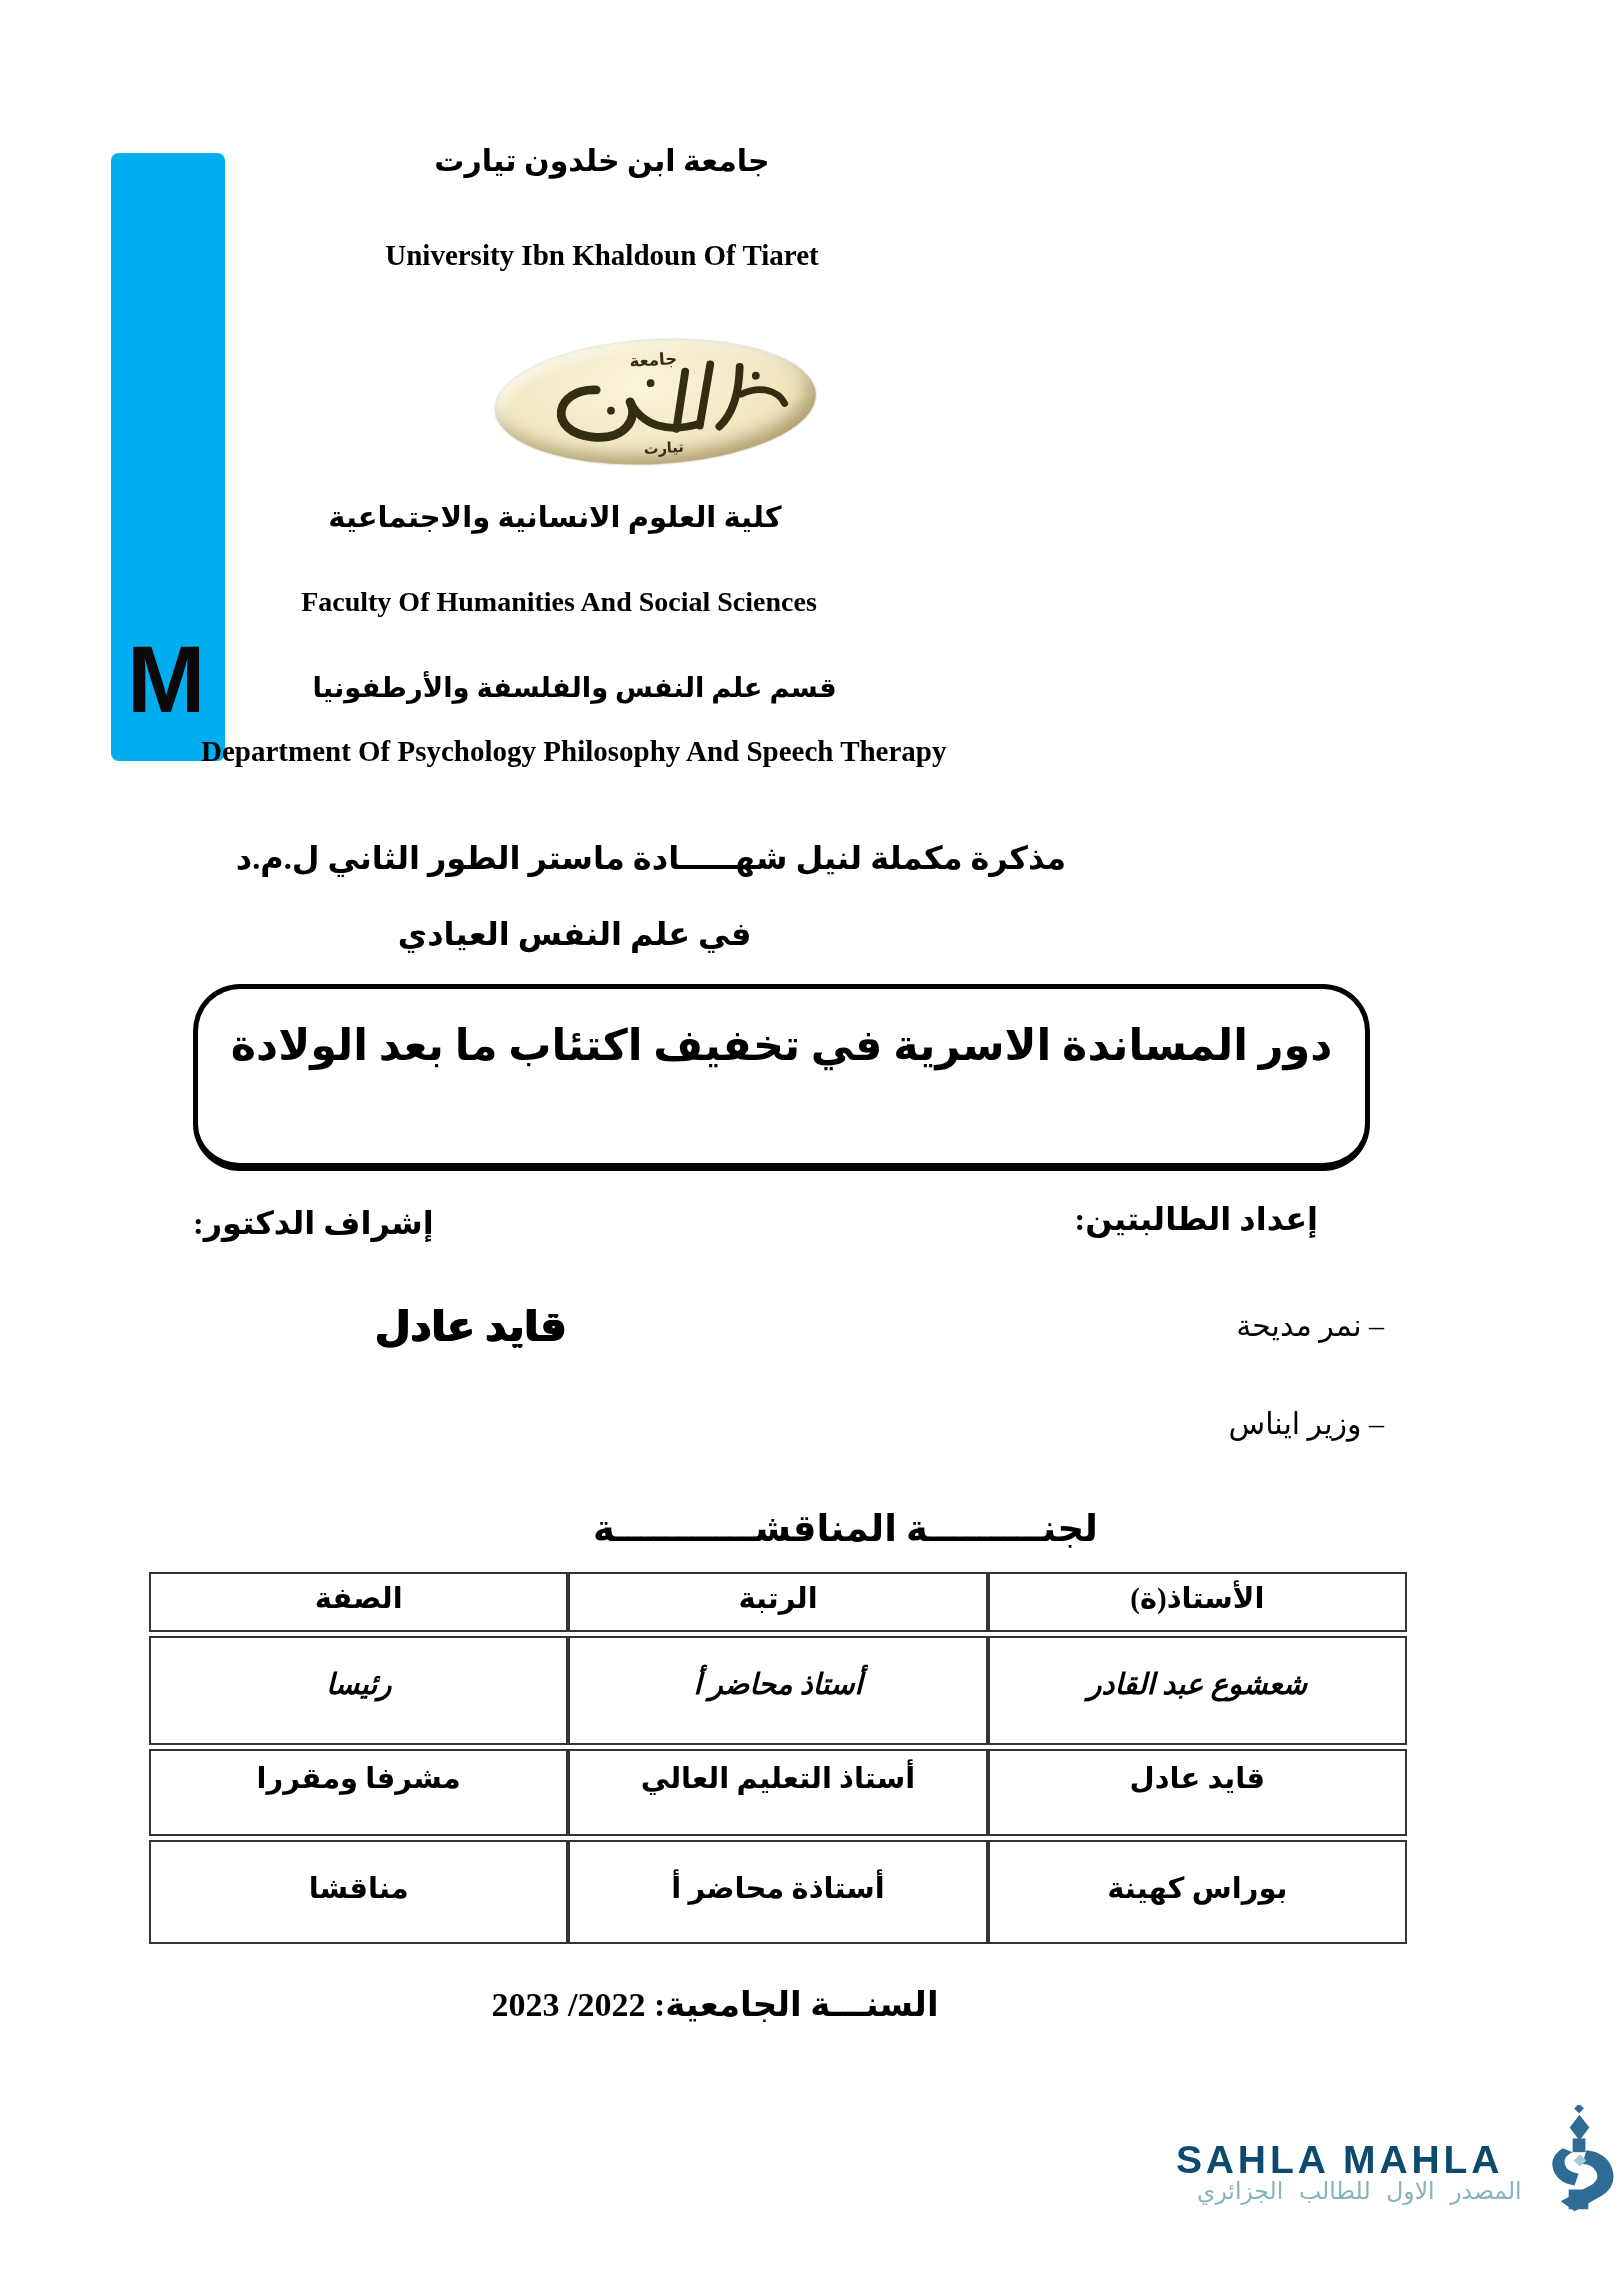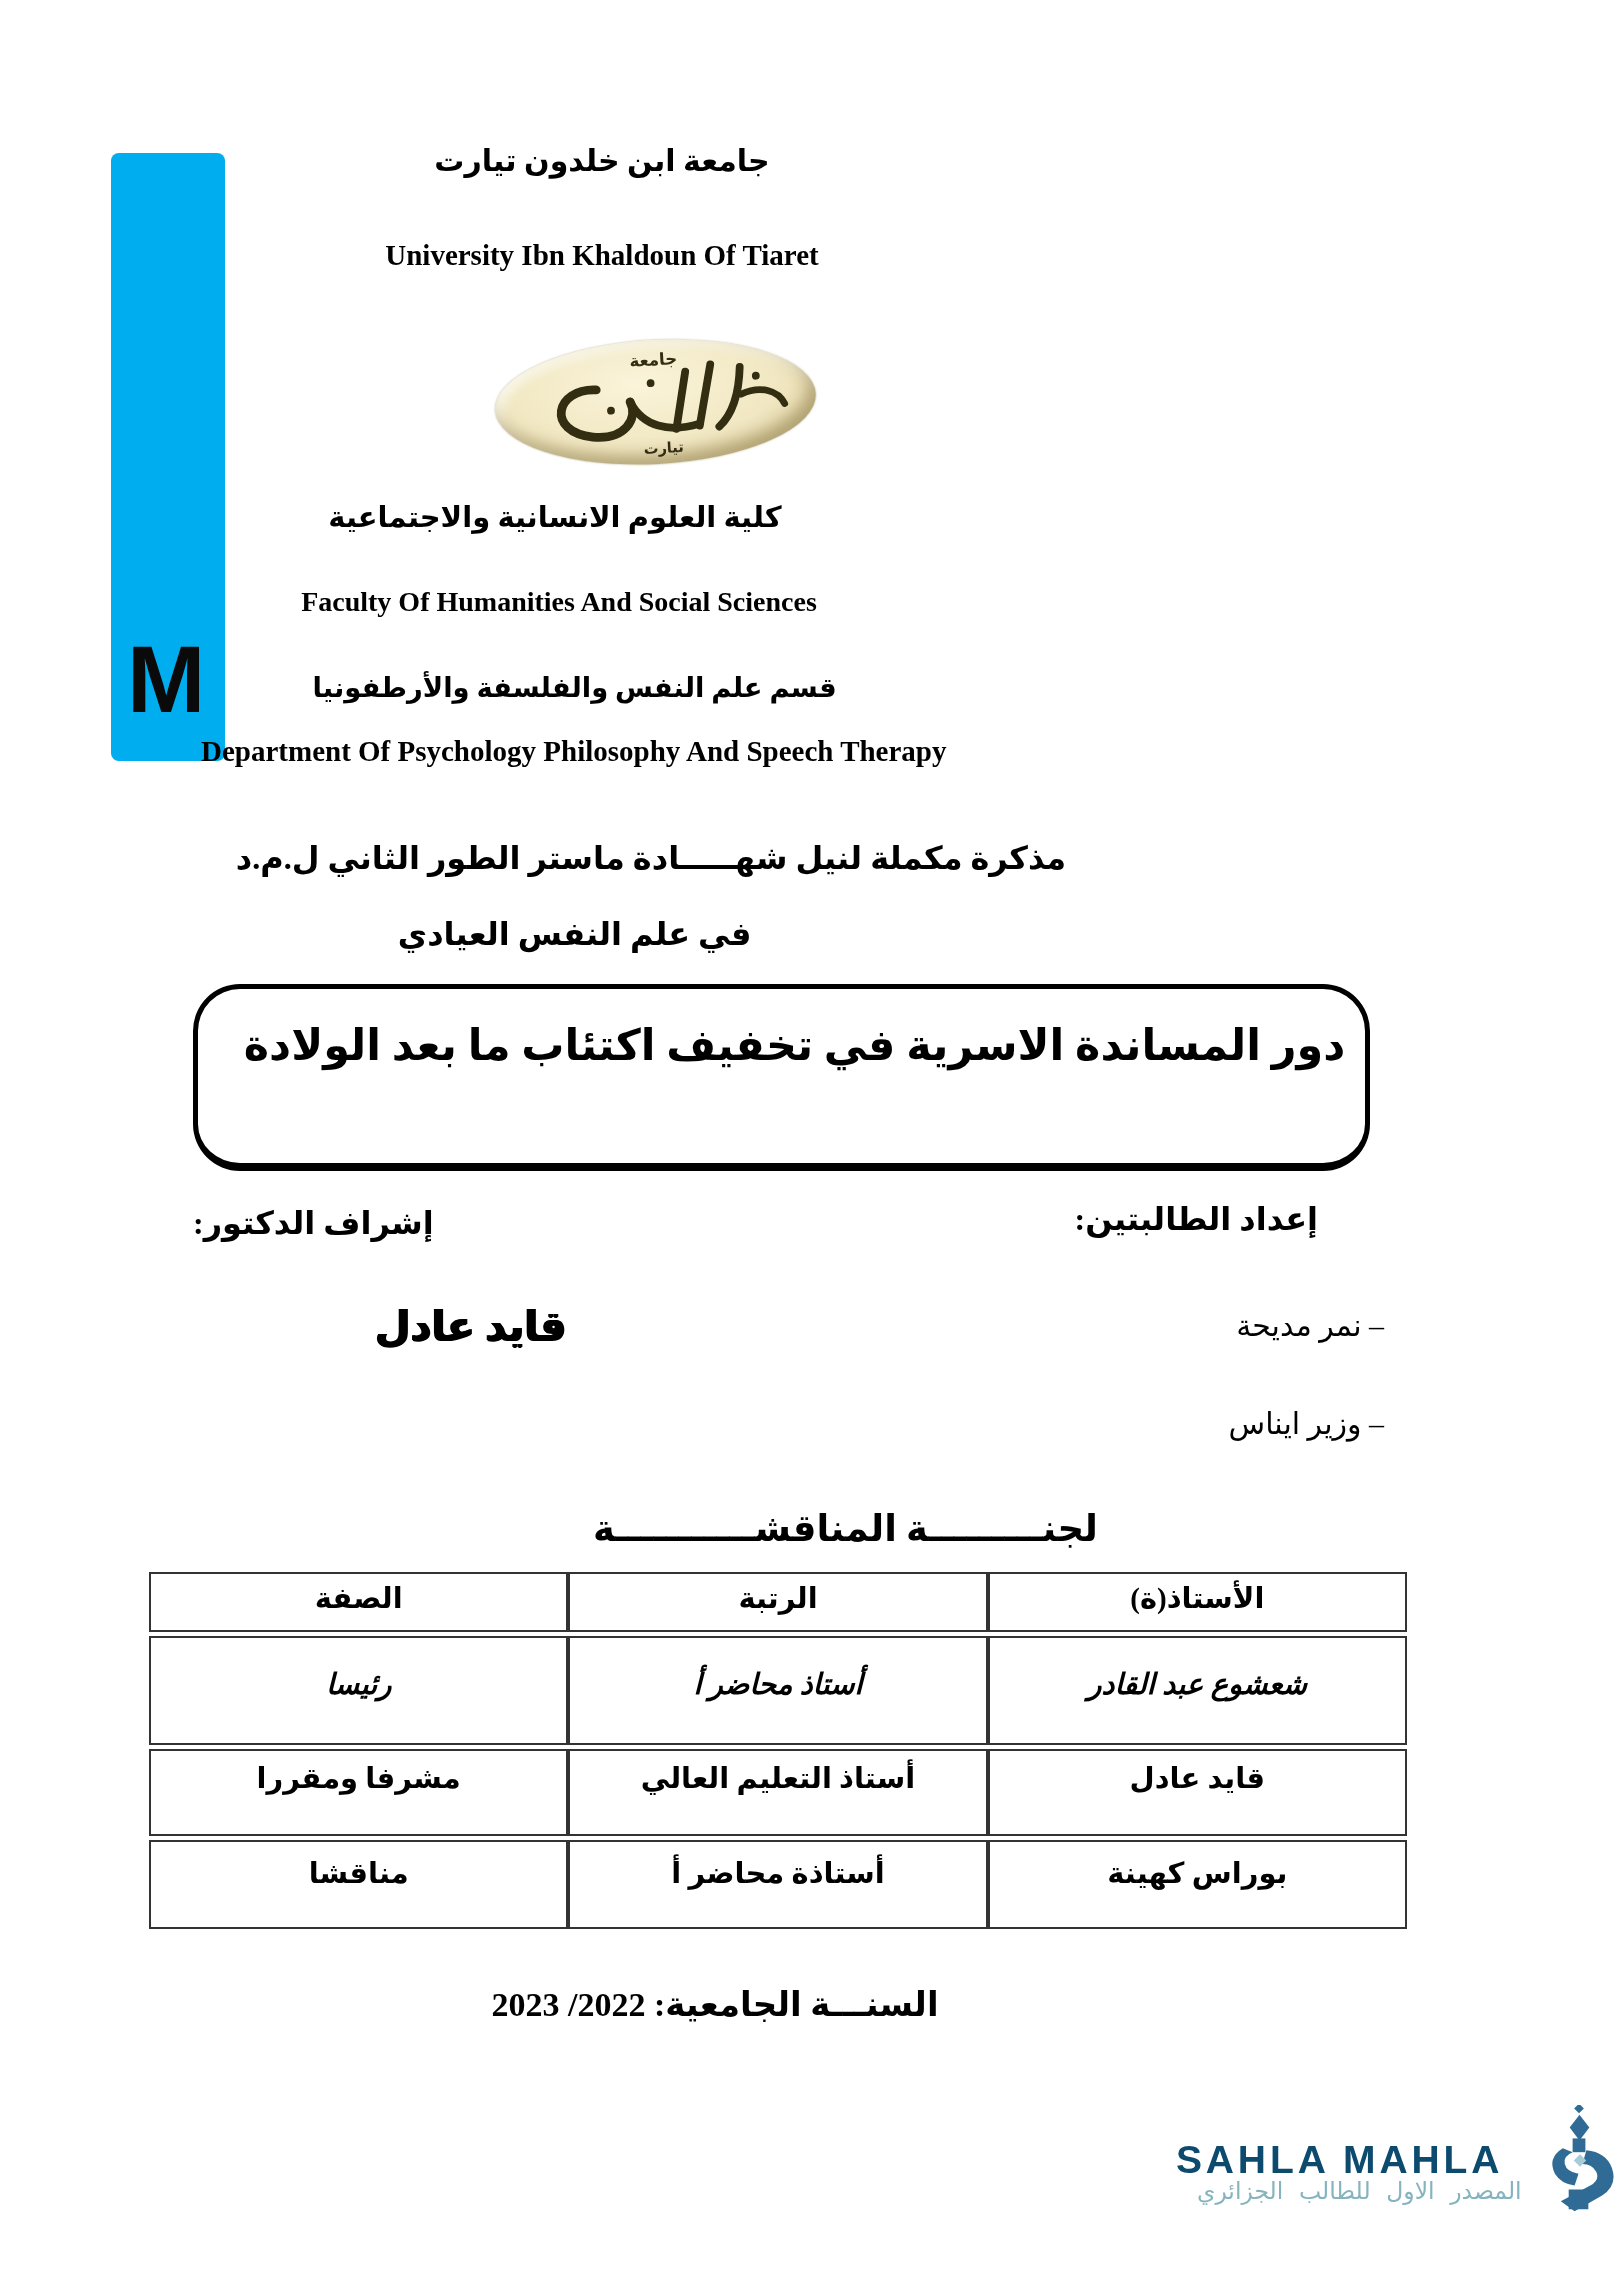--- a/index.html
+++ b/index.html
@@ -29,39 +29,39 @@
         background:radial-gradient(ellipse at 45% 35%, #faf4da 0%, #f1e7c2 55%, #d9cb97 100%);
         box-shadow:inset -6.9px -8.8px 15.7px rgba(110,92,35,.45), inset 4.9px 4.9px 11.8px rgba(255,255,250,.8), 0 0 2px rgba(120,105,50,.6);
         transform:rotate(-3deg);}
   #logo svg{width:100%;height:100%;display:block;}
 
   #memo1{top:839px;left:49px;font-size:32px;}
   #memo2{top:915px;left:-27.4px;font-size:32px;}
 
   #title-box{left:193px;top:984px;width:1167px;height:174px;
              border:5.9px solid #000;border-bottom-width:8.8px;border-radius:47px;}
-  #thesis-title{width:100%;text-align:center;margin-top:31px;font-size:43px;margin-left:13px;}
+  #thesis-title{width:100%;text-align:center;margin-top:31px;font-size:43px;}
 
   #prep-label{right:303px;top:1200px;font-size:32px;}
   #supervise-label{left:193px;top:1204px;font-size:32px;}
   #student1{right:237px;top:1308px;font-size:30px;}
   #student2{right:237px;top:1406px;font-size:30px;}
   #supervisor-name{left:375px;top:1302px;font-size:41px;font-weight:900;
                    text-shadow:1px 0 0 #000,-1px 0 0 #000,0 1px 0 #000;}
 
   #committee-heading{left:118px;width:980px;top:1507px;text-align:right;font-size:37px;}
 
   #committee-table{left:149px;top:1568px;width:1258px;direction:rtl;
                    border-collapse:separate;border-spacing:0 4.9px;table-layout:fixed;}
   #committee-table td{border:2px solid #333;vertical-align:top;text-align:center;
                       font-size:29px;font-weight:bold;padding:0;}
   #committee-table .hrow td{height:49px;padding-top:7px;}
   #committee-table .r1 td{height:76px;padding-top:29px;font-style:italic;}
   #committee-table .r2 td{height:73px;padding-top:10px;}
-  #committee-table .r3 td{height:71px;padding-top:14px;}
+  #committee-table .r3 td{height:71px;padding-top:29px;}
 
   #year-line{left:225px;width:980px;top:1984px;text-align:center;font-size:34px;}
 
   #watermark{left:1172px;top:2103px;width:449px;height:127px;}
   #wm-brand{position:absolute;left:3.9px;top:35px;font-family:"Liberation Sans",sans-serif;
             font-weight:bold;font-size:39px;letter-spacing:3.9px;color:#5d98a7;white-space:nowrap;}
   #wm-tagline{position:absolute;left:7.8px;top:74px;width:359px;text-align:center;
               direction:rtl;font-size:23.5px;color:#85b3be;word-spacing:9.8px;white-space:nowrap;}
   #wm-emblem{position:absolute;left:371px;top:2px;}
 </style>

